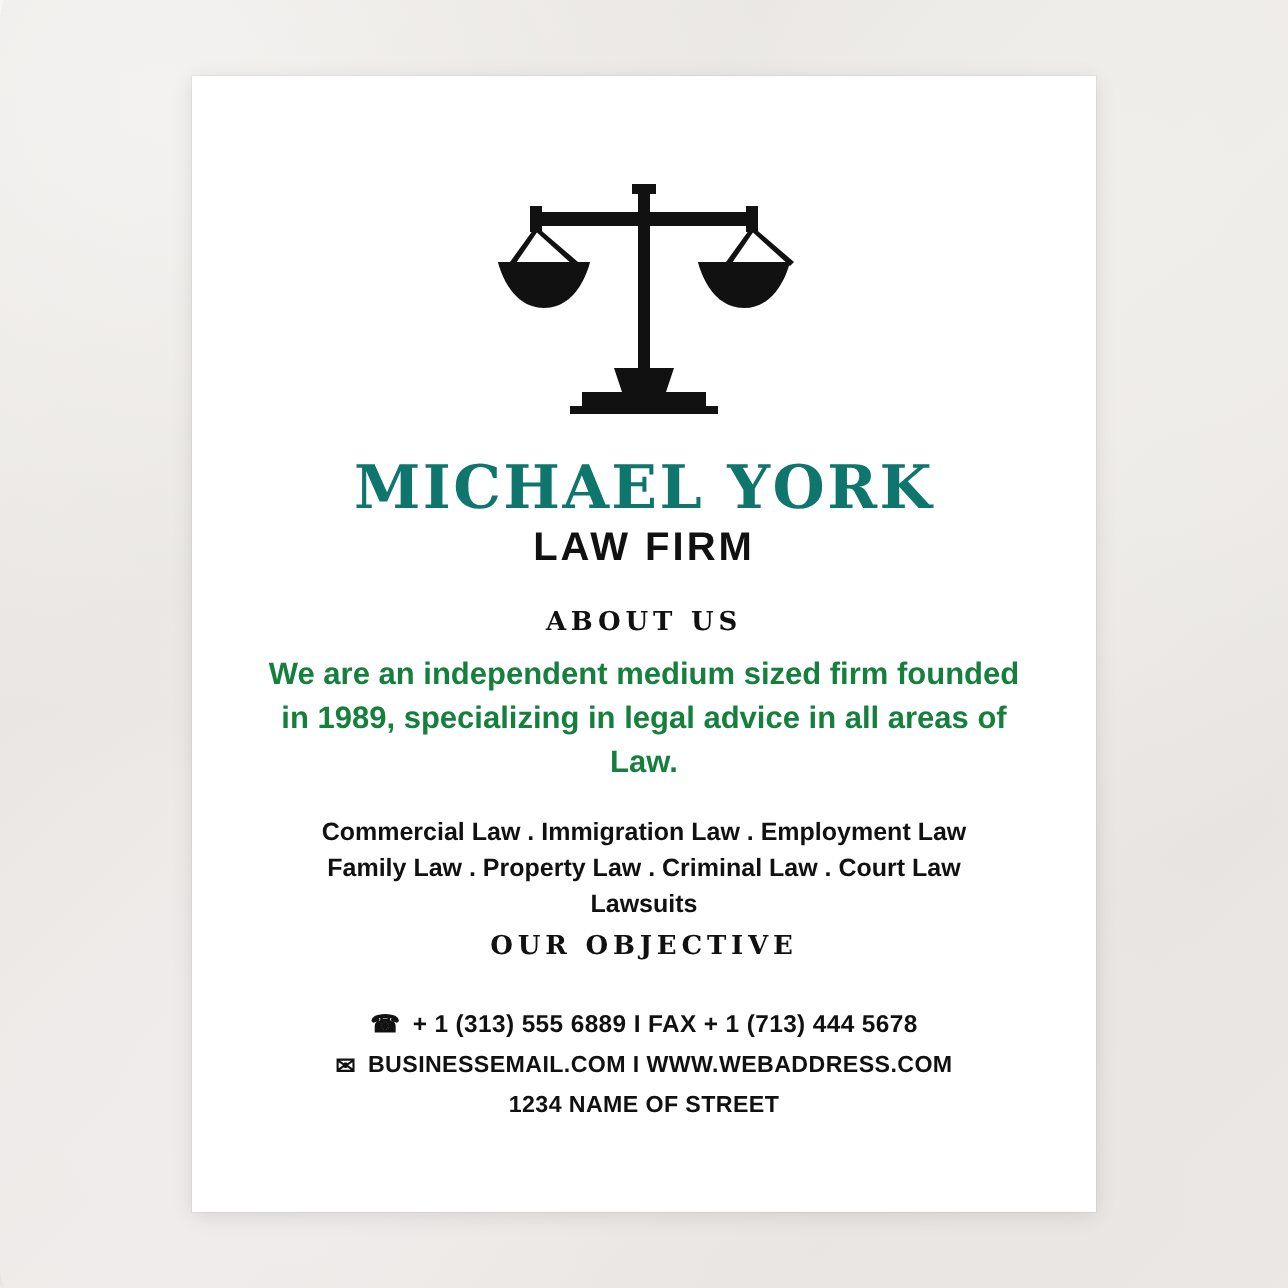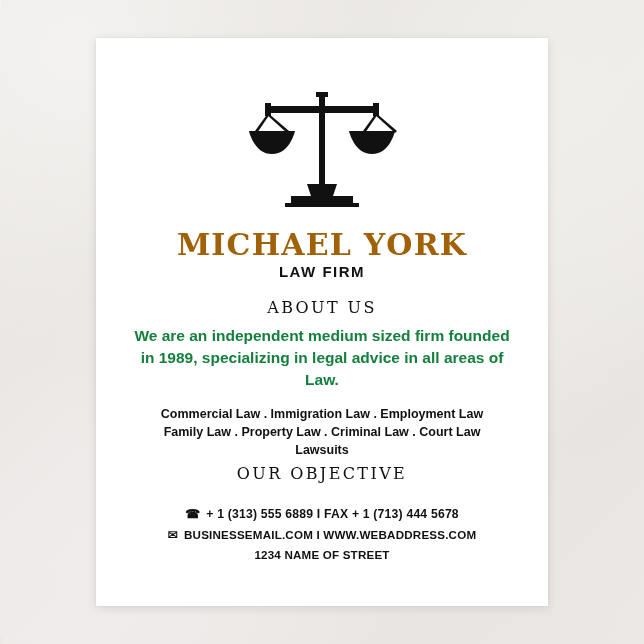--- a/index.html
+++ b/index.html
@@ -51,38 +51,38 @@
   .logo {
     width: 150px;
     height: 128px;
     margin-bottom: 10px;
   }
   .firm-name {
     font-family: "DejaVu Serif", serif;
     font-weight: bold;
     font-size: 30px;
     letter-spacing: 1.2px;
-    color: #a16207;
+    color: #0f766e;
     text-align: center;
     margin: 6px 0 2px 0;
     line-height: 1.1;
   }
   .firm-sub {
     font-family: "Liberation Sans", sans-serif;
     font-weight: bold;
-    font-size: 15px;
+    font-size: 20px;
     letter-spacing: 1.5px;
     color: #111111;
     text-align: center;
     margin: 0 0 14px 0;
   }
   .section-heading {
     font-family: "DejaVu Serif", serif;
-    font-weight: normal;
-    font-size: 16px;
+    font-weight: bold;
+    font-size: 13px;
     letter-spacing: 2.4px;
     color: #111111;
     text-align: center;
     margin: 4px 0 8px 0;
   }
   .section-heading.objective {
     margin-top: 1px;
   }
   .body-text {
     font-family: "Liberation Sans", sans-serif;

